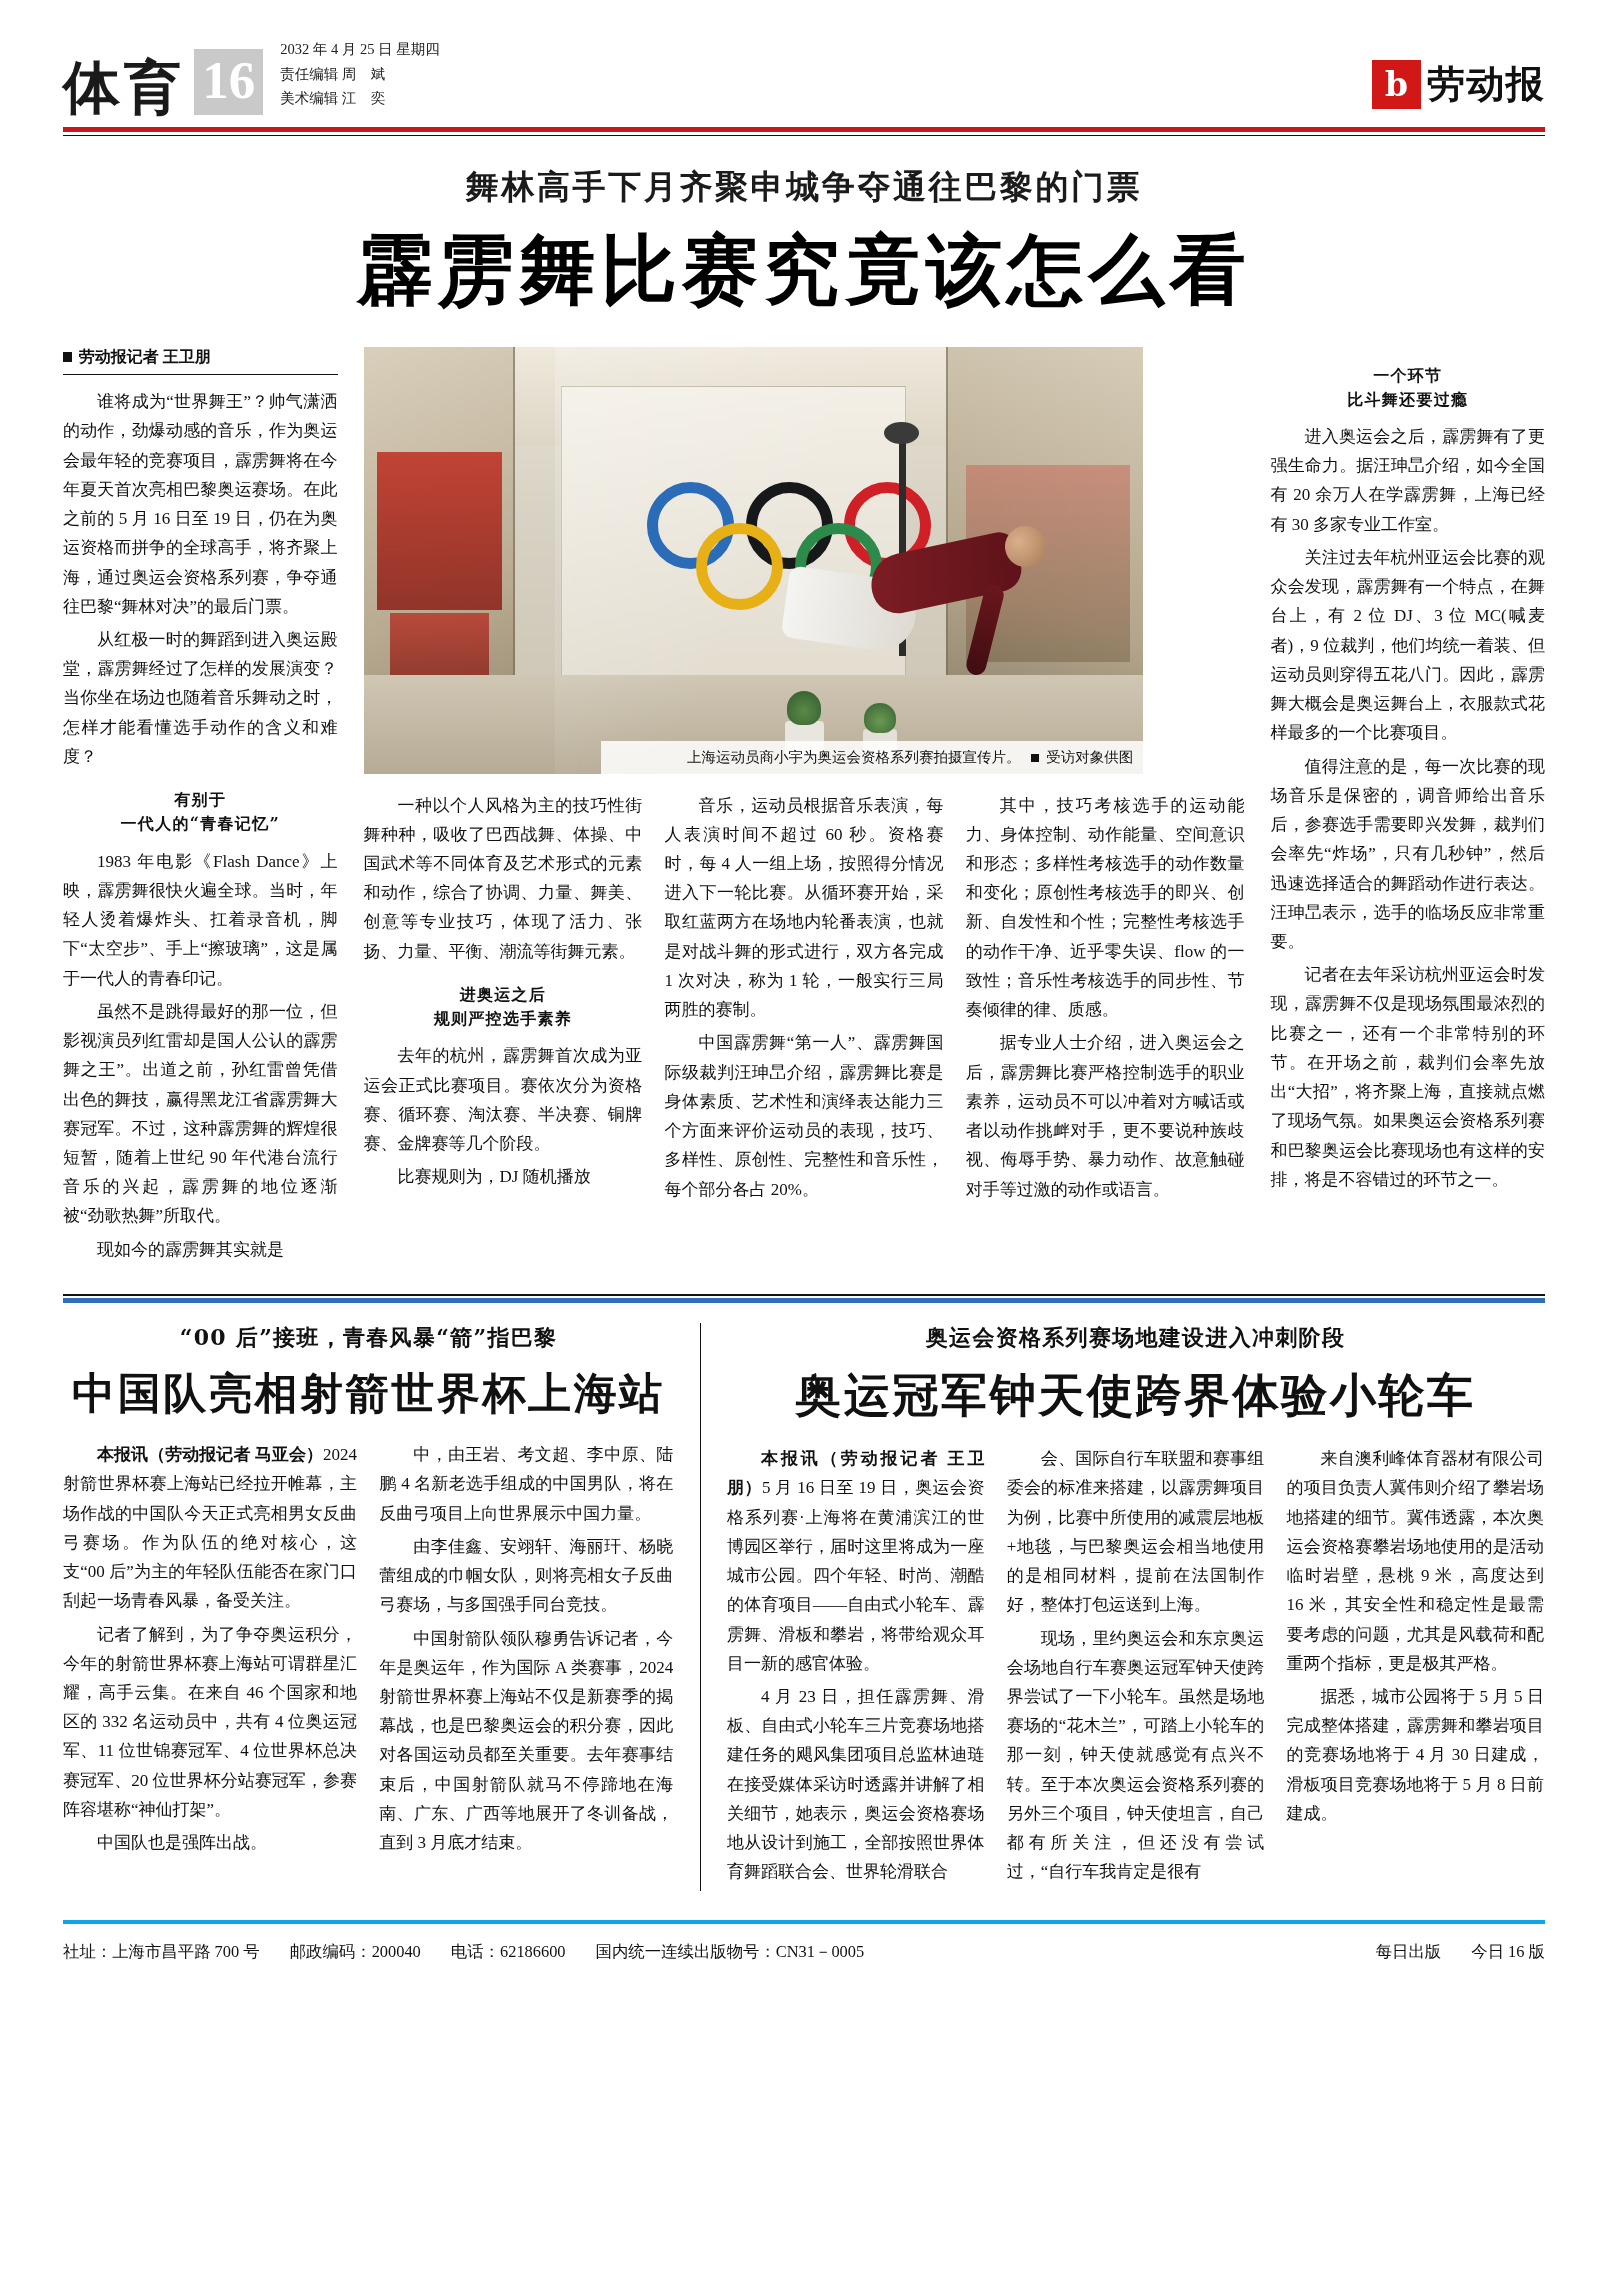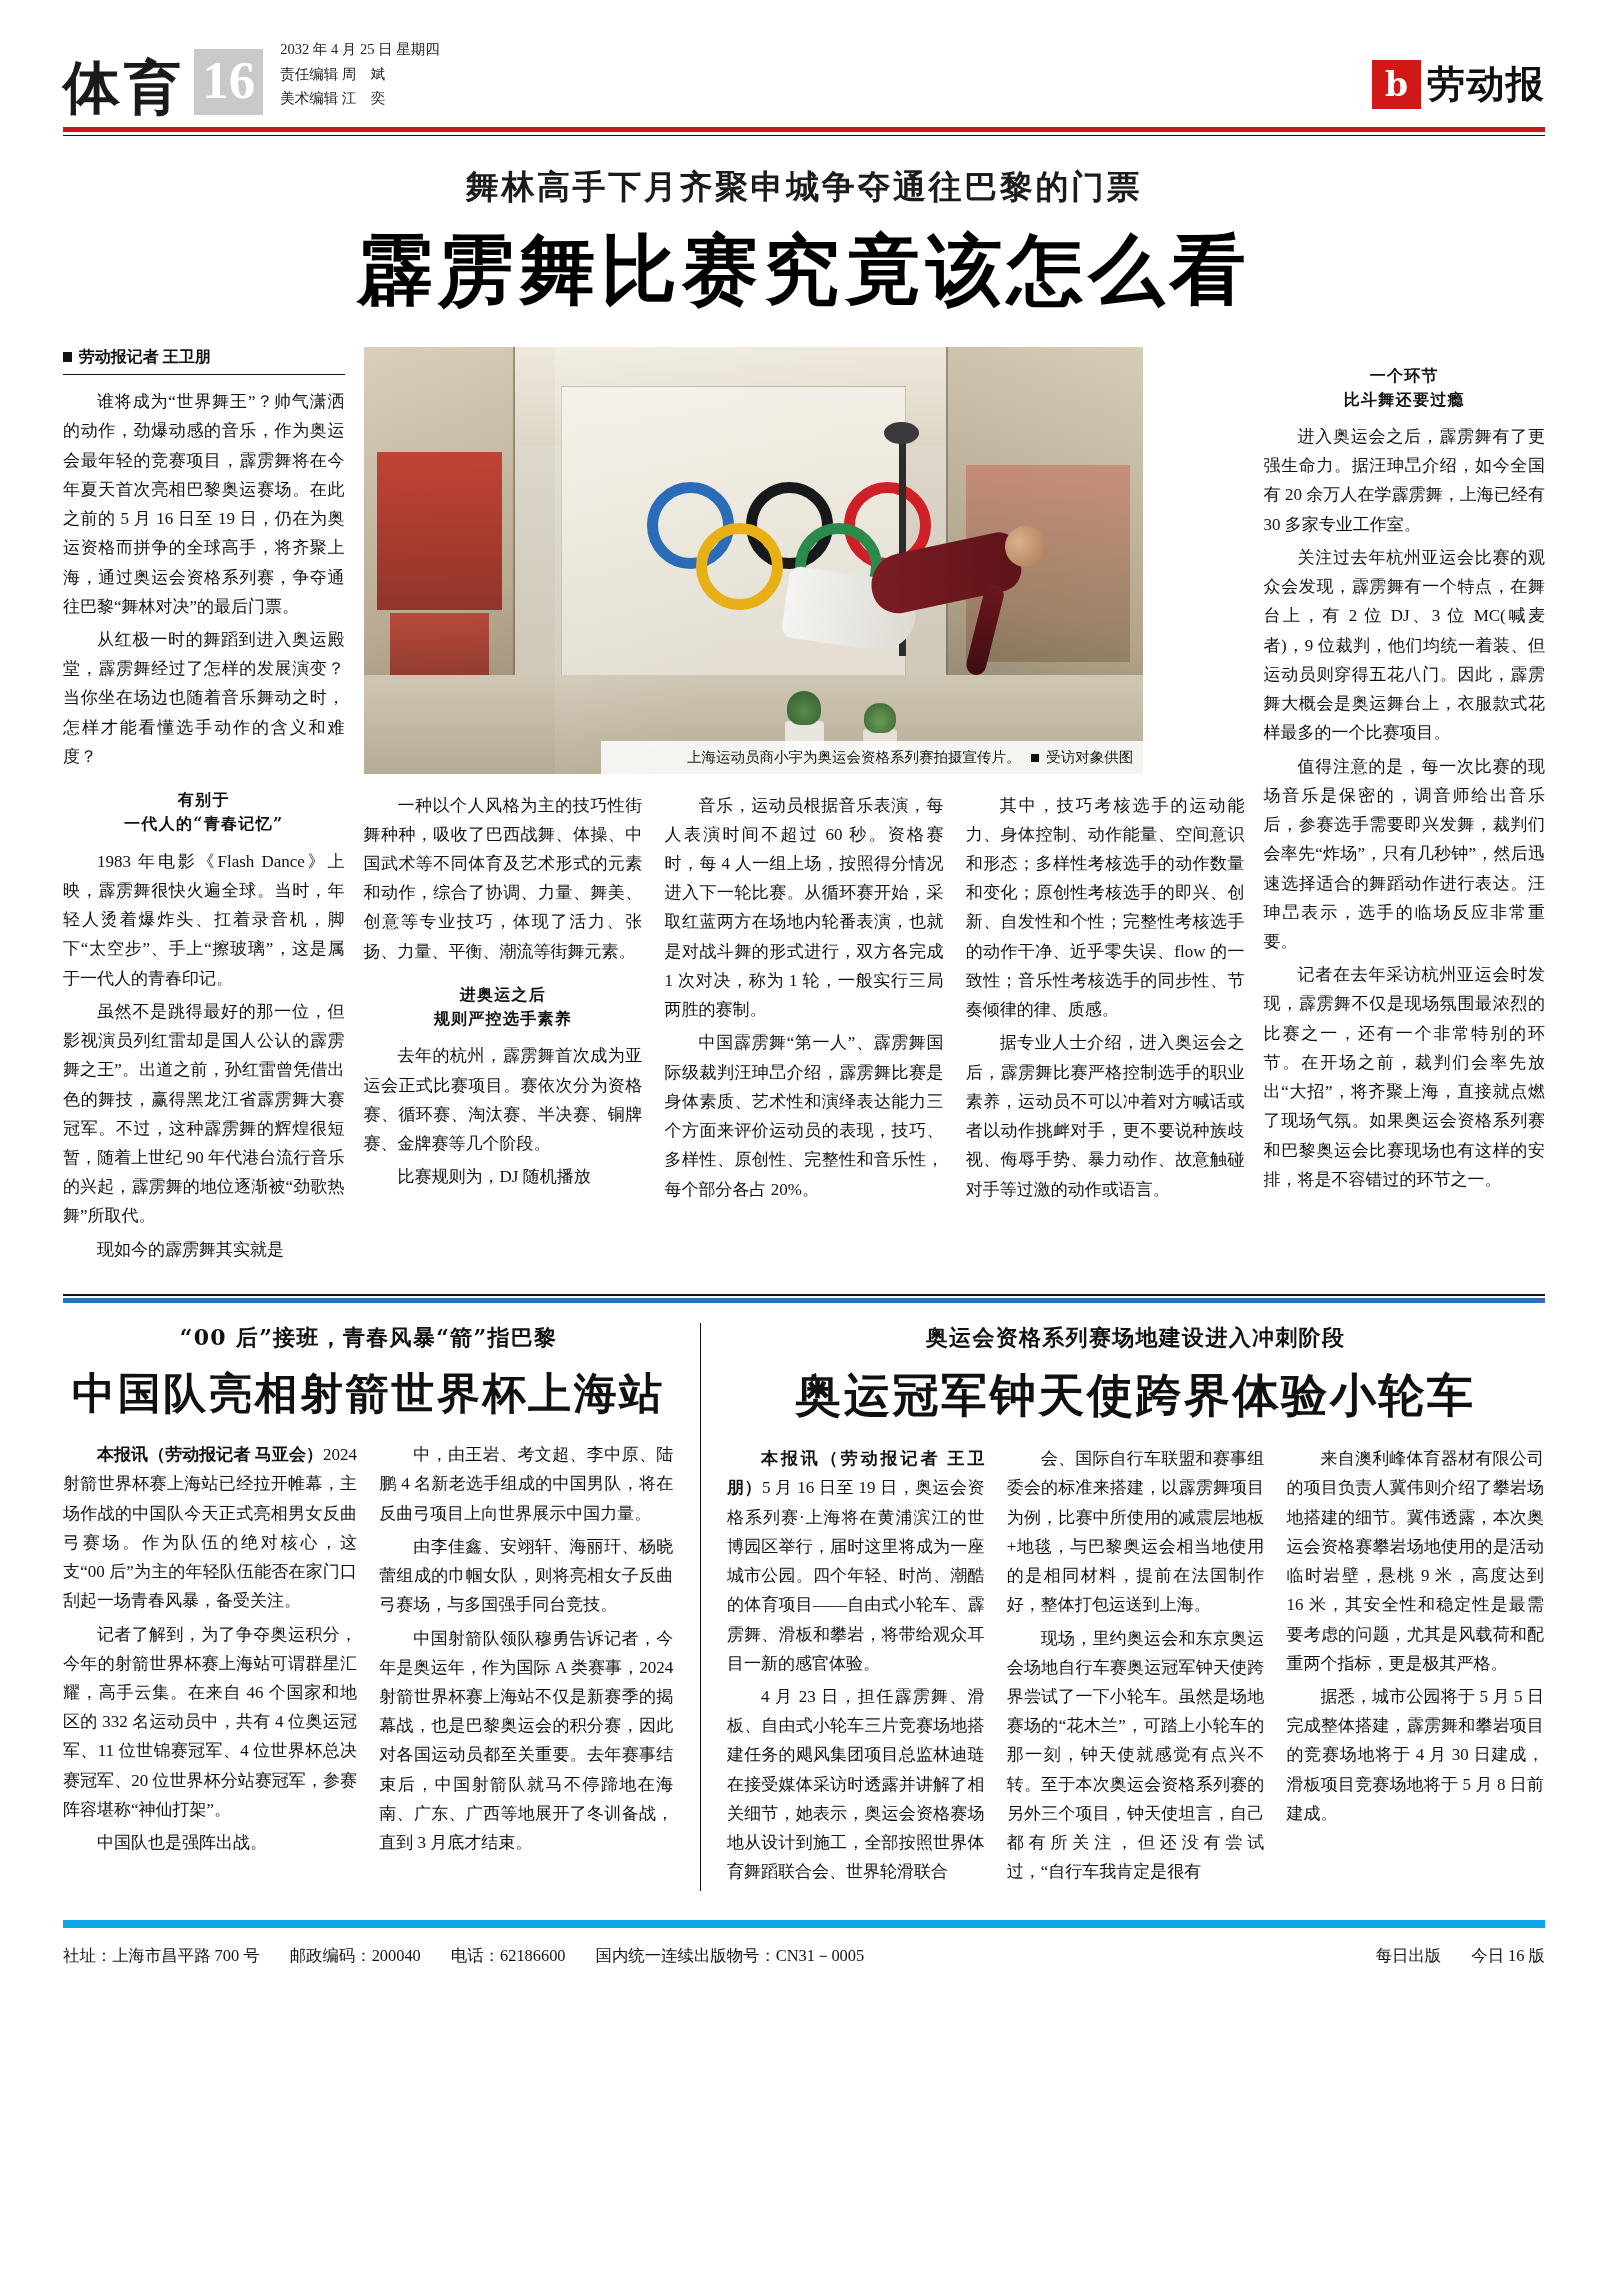--- a/index.html
+++ b/index.html
@@ -105,21 +105,21 @@
     font-weight: 700;
     letter-spacing: 5.3px;
     color: #000;
     line-height: 1.12;
   }
 
   
   .top-story {
     display: flex;
     padding: 22.3px 63px 0 63px;
-    gap: 19px;
+    gap: 26px;
   }
   .col { }
   .col-1 { width: 294px; }
   .col-mid { width: 881px; }
   .col-4 { width: 294px; }
 
   .byline {
     font-size: 16px;
     font-weight: 700;
     padding-bottom: 6.6px;
@@ -317,21 +317,21 @@
   }
   .b-head.big { font-size: 46px; }
   .b-cols { display:flex; gap: 22.3px; }
   .b-col-2 { width: 294px; }
   .b-col-3 { width: 262px; }
   .b-lead { font-weight:700; }
 
   
   .footer {
     margin: 29px 63px 0 63px;
-    border-top: 8px solid #0ea5e9;
+    border-top: 4px solid #0ea5e9;
     padding: 12px 0 26px 0;
     font-size: 16.4px;
     line-height: 1.9;
   }
   .frow { display:flex; gap: 30px; flex-wrap: nowrap; align-items:baseline; }
   .frow .f-item { white-space: nowrap; }
   .frow .f-spacer { flex: 1 1 auto; }
   .globe {
     display:inline-block; width:17px; height:17px; border-radius:50%;
     border:1.3px solid #111; position:relative; vertical-align:-2.6px; margin-right:5.3px;

